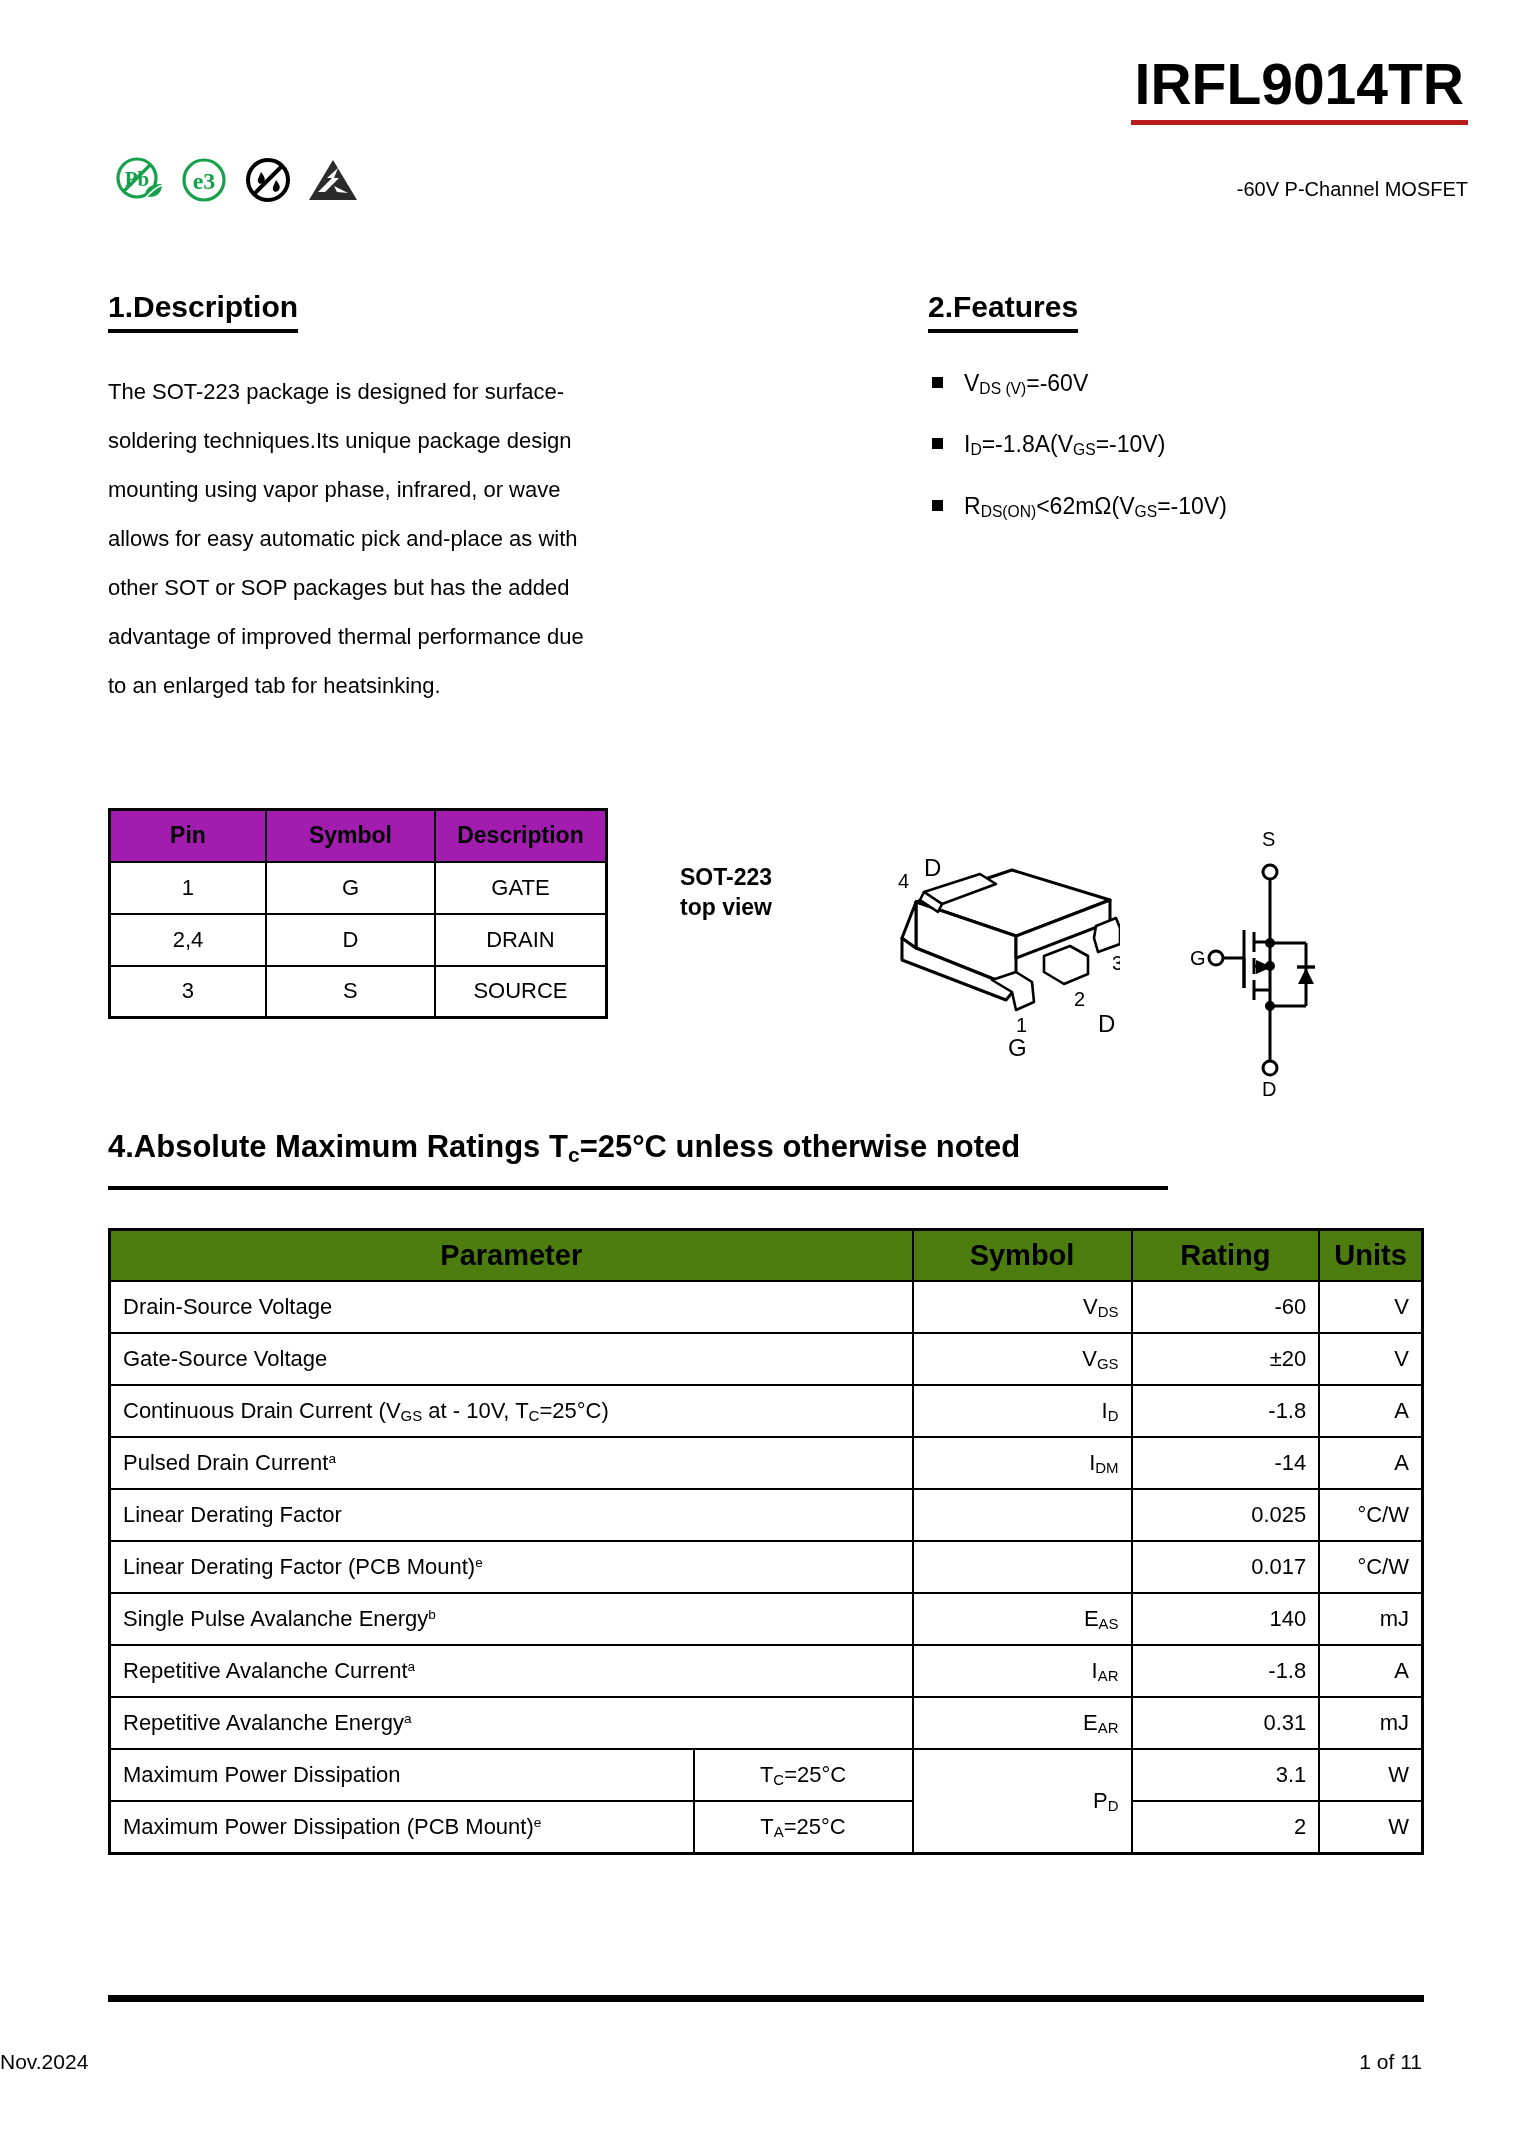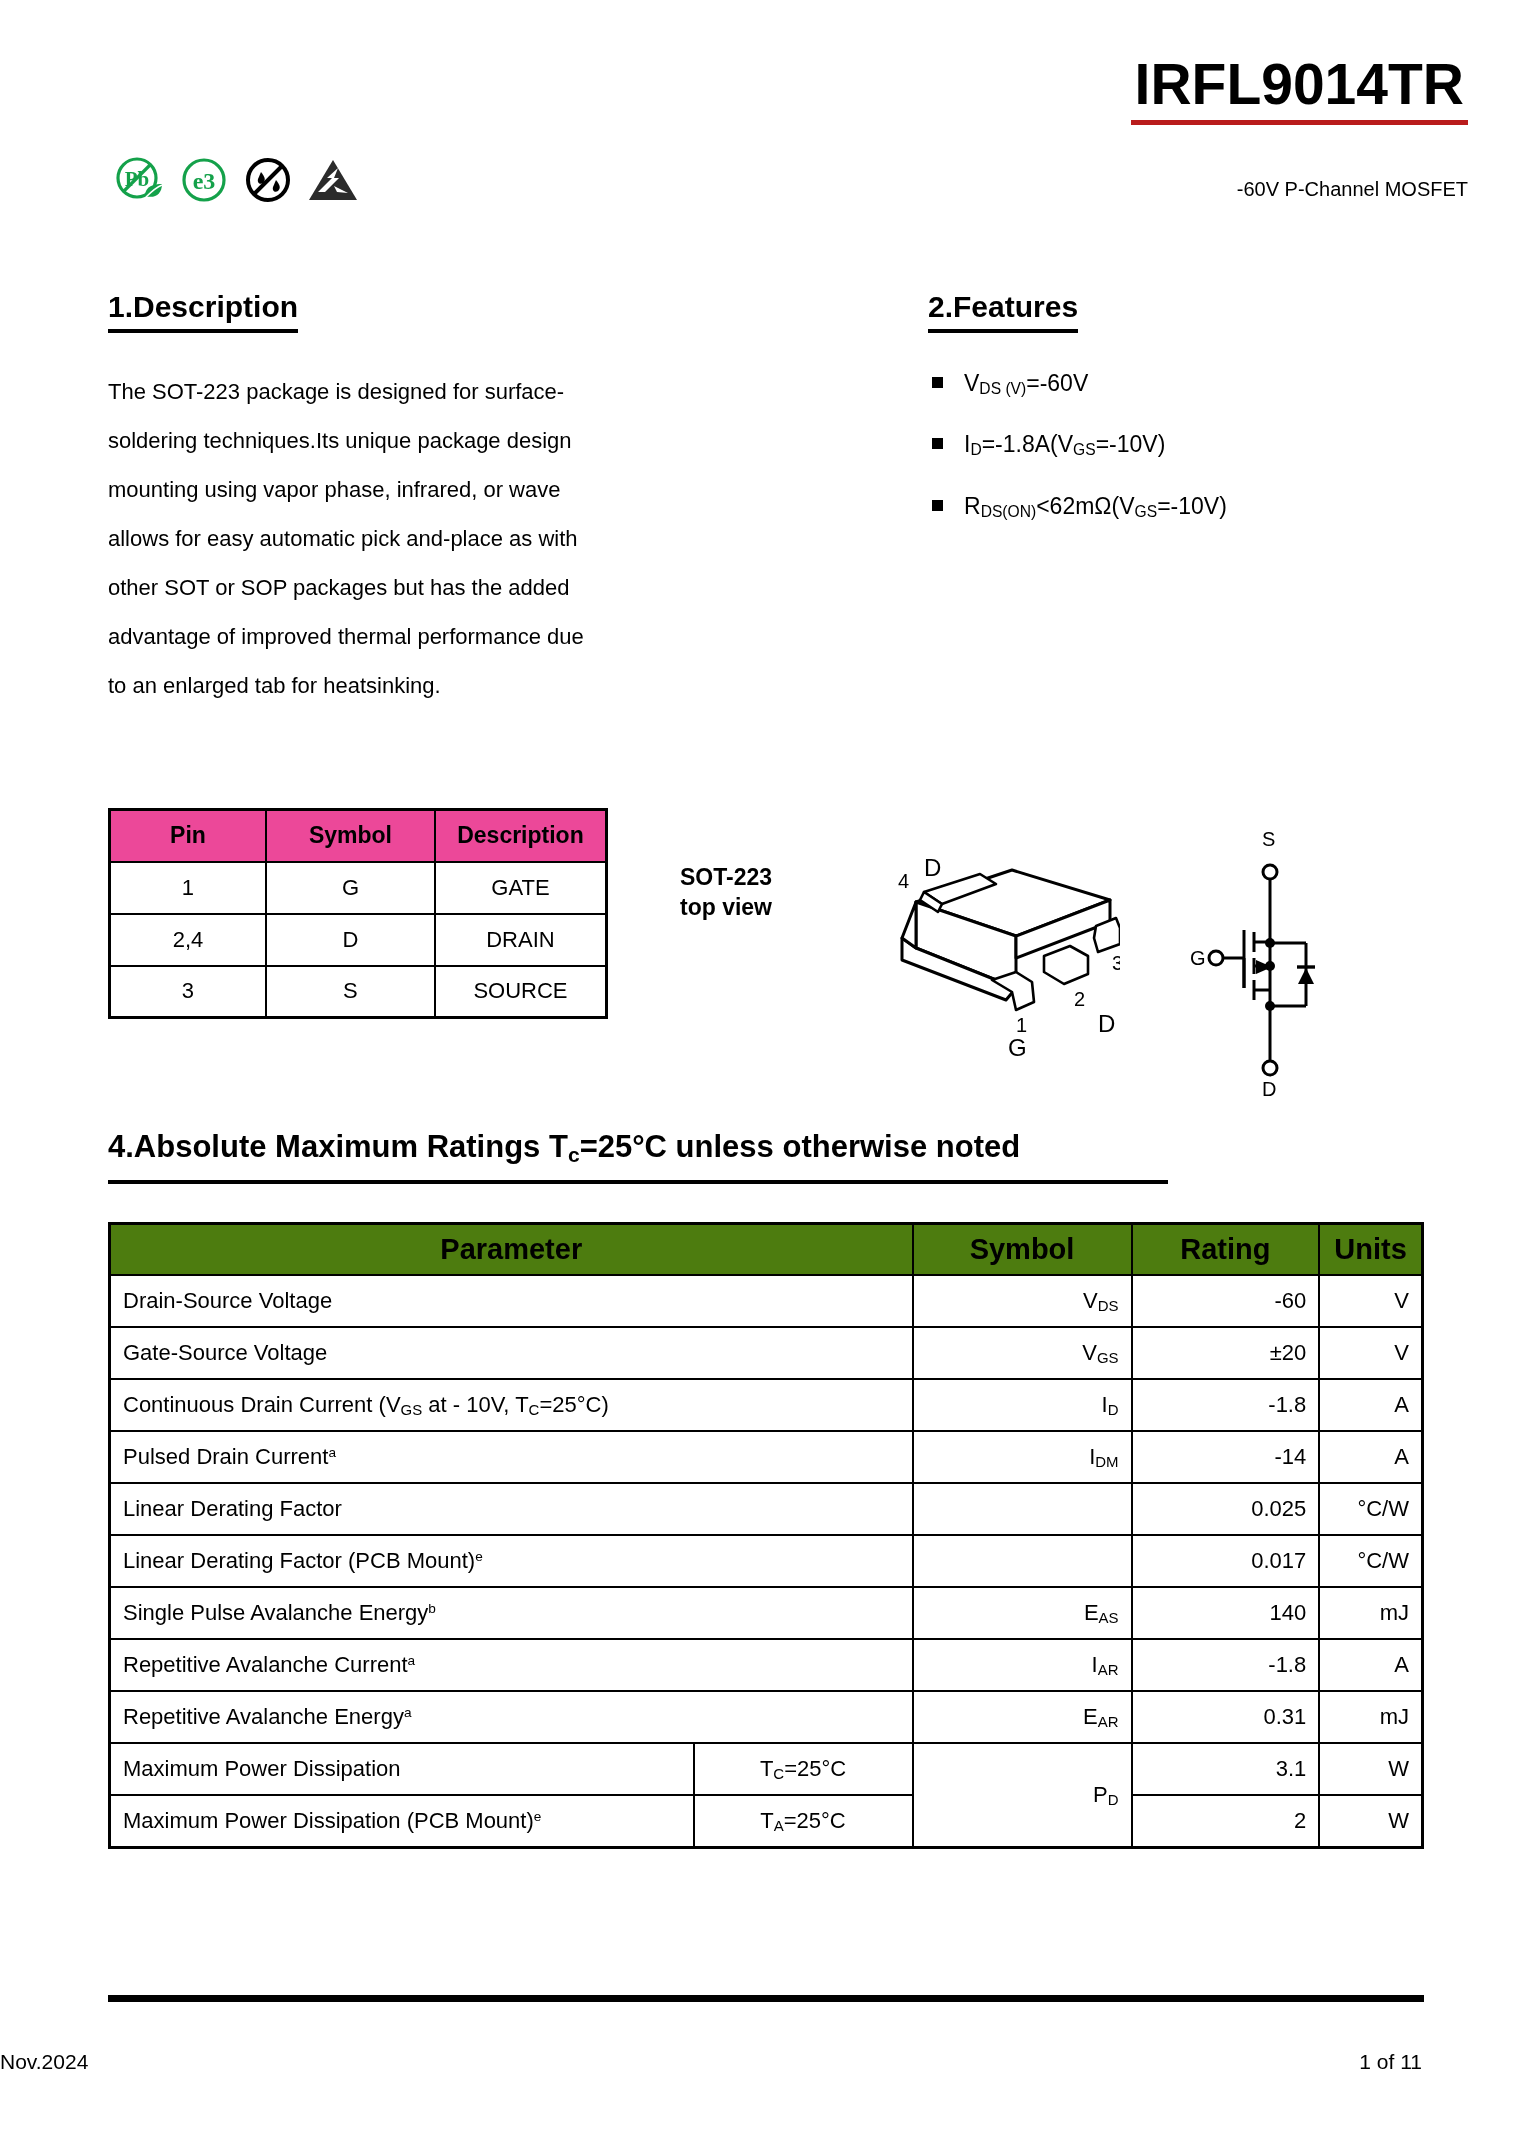--- a/index.html
+++ b/index.html
@@ -67,38 +67,38 @@
   
   .pin-sec { position: absolute; left: 108px; top: 770px; }
   .pin-table {
     margin-top: 38px; border-collapse: collapse;
     border: 3px solid #000; width: 500px;
   }
   .pin-table th, .pin-table td {
     border: 2px solid #000; text-align: center; font-size: 22px;
     height: 52px; padding: 2px 6px;
   }
-  .pin-table th { background: #ec4899; font-weight: bold; font-size: 23px; }
+  .pin-table th { background: #a21caf; font-weight: bold; font-size: 23px; }
   .pin-table td { font-weight: normal; }
   .pin-table .c1 { width: 158px; }
   .pin-table .c2 { width: 170px; }
   .pin-table .c3 { width: 172px; }
 
   .sot-label {
     position: absolute; left: 680px; top: 862px;
     font-size: 23px; font-weight: bold; line-height: 30px;
   }
   .pkg-draw { position: absolute; left: 820px; top: 840px; }
   .symbol-draw { position: absolute; left: 1140px; top: 810px; }
 
   
   .amr-sec { position: absolute; left: 108px; top: 1128px; width: 1316px; }
   .amr-head {
     font-size: 31px; font-weight: bold; line-height: 38px;
-    border-bottom: 4px solid #000; padding-bottom: 6px; display: block;
+    border-bottom: 4px solid #000; padding-bottom: 12px; display: block;
     width: 1060px;
     font-stretch: condensed;
   }
   .amr-table {
     margin-top: 38px; border-collapse: collapse; width: 1316px;
     border: 3px solid #000;
   }
   .amr-table th, .amr-table td {
     border: 2px solid #000; font-size: 22px; padding: 6px 12px;
     height: 52px;

